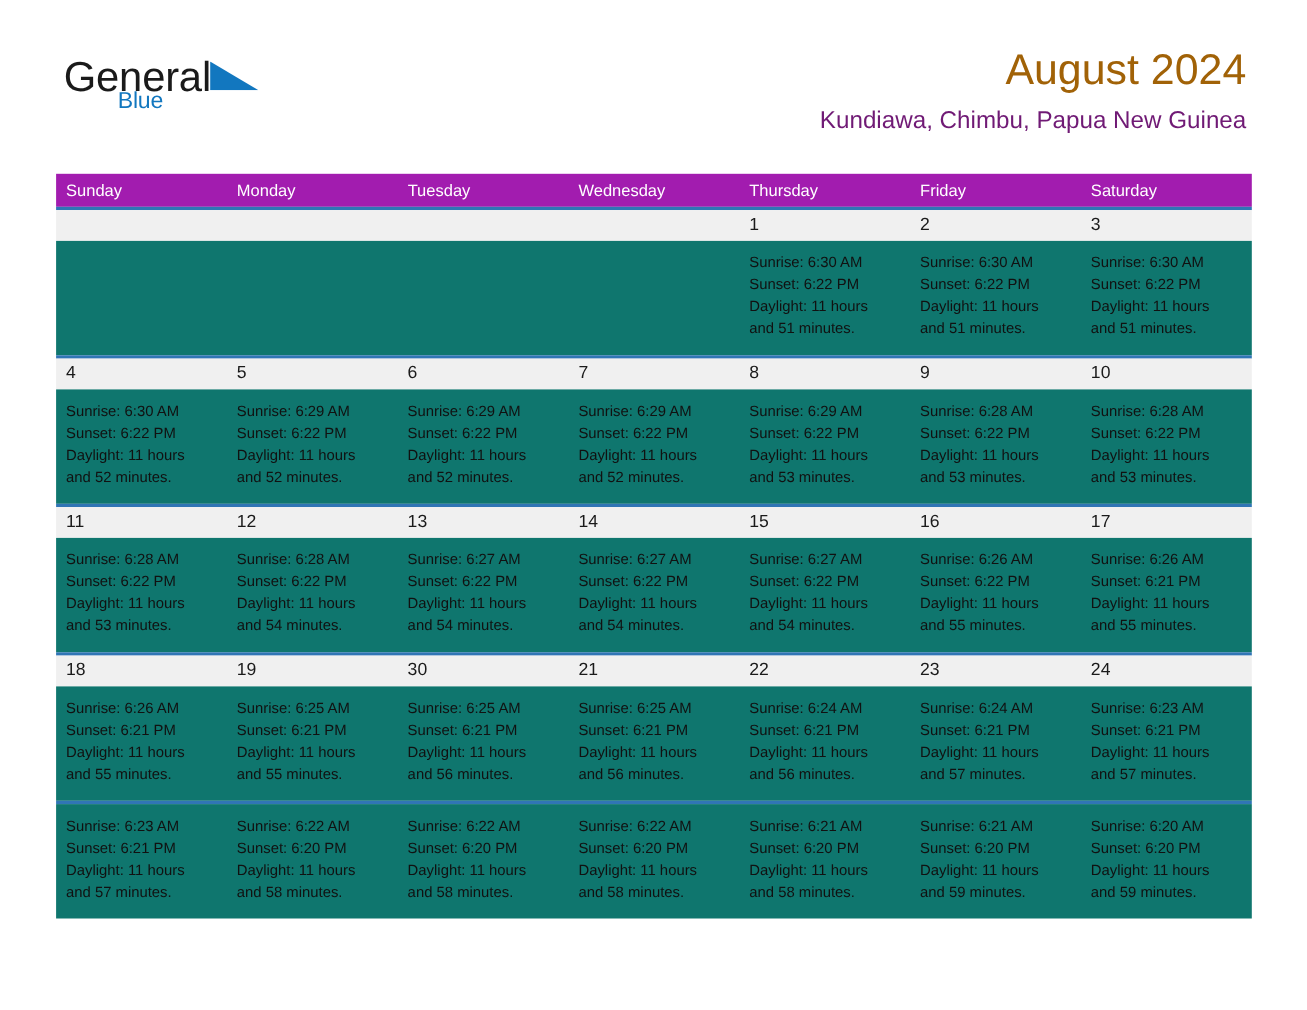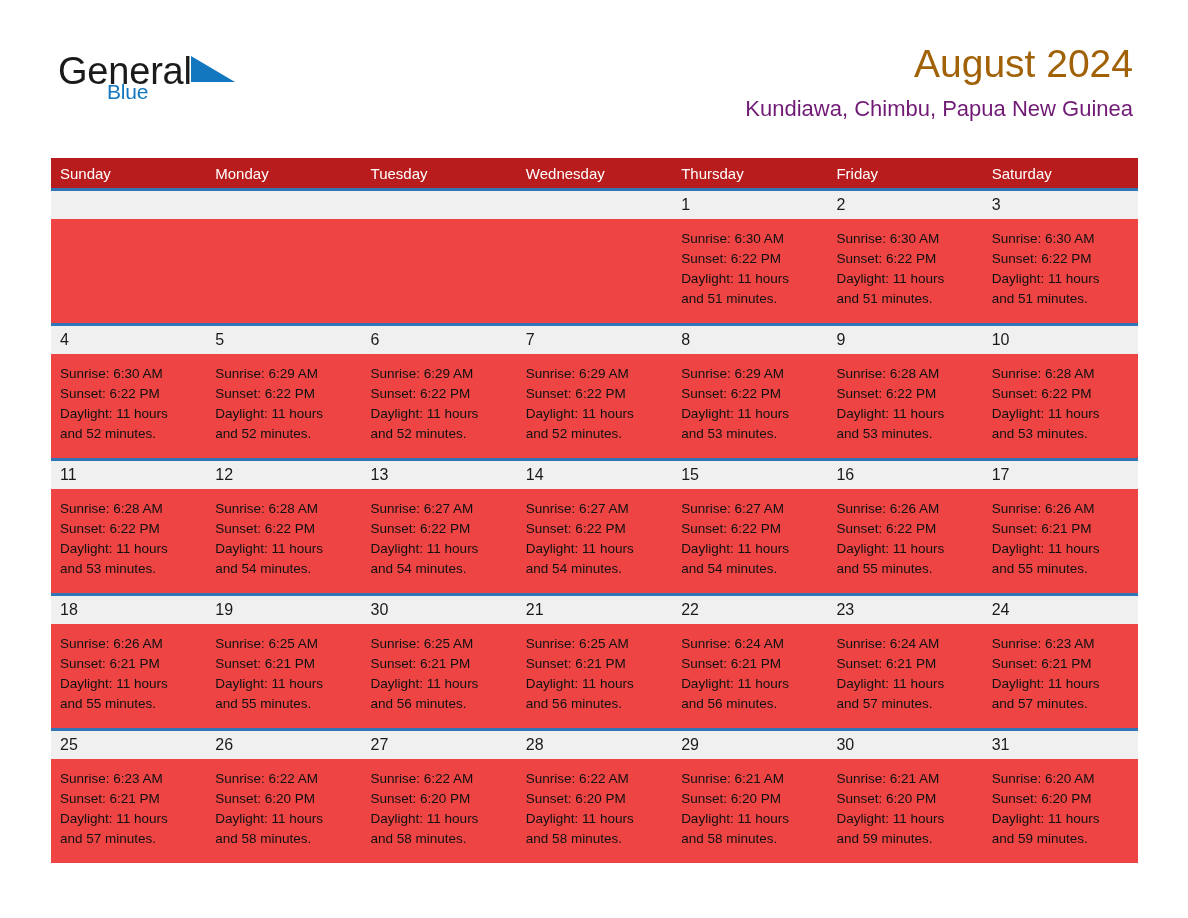--- a/index.html
+++ b/index.html
@@ -86,23 +86,24 @@
 
   
   .calendar {
     position: absolute;
     left: 51px;
     top: 158px;
     width: 1087px;
   }
   .weekday-head {
     display: flex;
-    background: #b91c1c;
+    background: #a21caf;
     height: 30px;
     align-items: center;
+    justify-content: center;
   }
   .weekday-head .cell {
     flex: 1 1 0;
     box-sizing: border-box;
     padding-left: 9px;
     color: #ffffff;
     font-size: 15px;
     line-height: 1;
     white-space: nowrap;
   }
@@ -123,21 +124,21 @@
   .week-numbers .numcell {
     flex: 1 1 0;
     box-sizing: border-box;
     padding-left: 9px;
     font-size: 16px;
     color: #1a1a1a;
     line-height: 1;
   }
   .week-body {
     display: flex;
-    background: #ef4444;
+    background: #0f766e;
     height: 104px;
   }
   .week-body .daycell {
     flex: 1 1 0;
     box-sizing: border-box;
     padding: 10px 8px 0 9px;
   }
   .day-line {
     font-size: 13.5px;
     line-height: 20px;
@@ -381,29 +382,20 @@
         <div class="daycell">
           <div class="day-line">Sunrise: 6:23 AM</div>
           <div class="day-line">Sunset: 6:21 PM</div>
           <div class="day-line">Daylight: 11 hours</div>
           <div class="day-line">and 57 minutes.</div>
         </div>
       </div>
     </div>
 
     <div class="week">
-      <div class="week-numbers">
-        <div class="numcell">25</div>
-        <div class="numcell">26</div>
-        <div class="numcell">27</div>
-        <div class="numcell">28</div>
-        <div class="numcell">29</div>
-        <div class="numcell">30</div>
-        <div class="numcell">31</div>
-      </div>
       <div class="week-body">
         <div class="daycell">
           <div class="day-line">Sunrise: 6:23 AM</div>
           <div class="day-line">Sunset: 6:21 PM</div>
           <div class="day-line">Daylight: 11 hours</div>
           <div class="day-line">and 57 minutes.</div>
         </div>
         <div class="daycell">
           <div class="day-line">Sunrise: 6:22 AM</div>
           <div class="day-line">Sunset: 6:20 PM</div>

